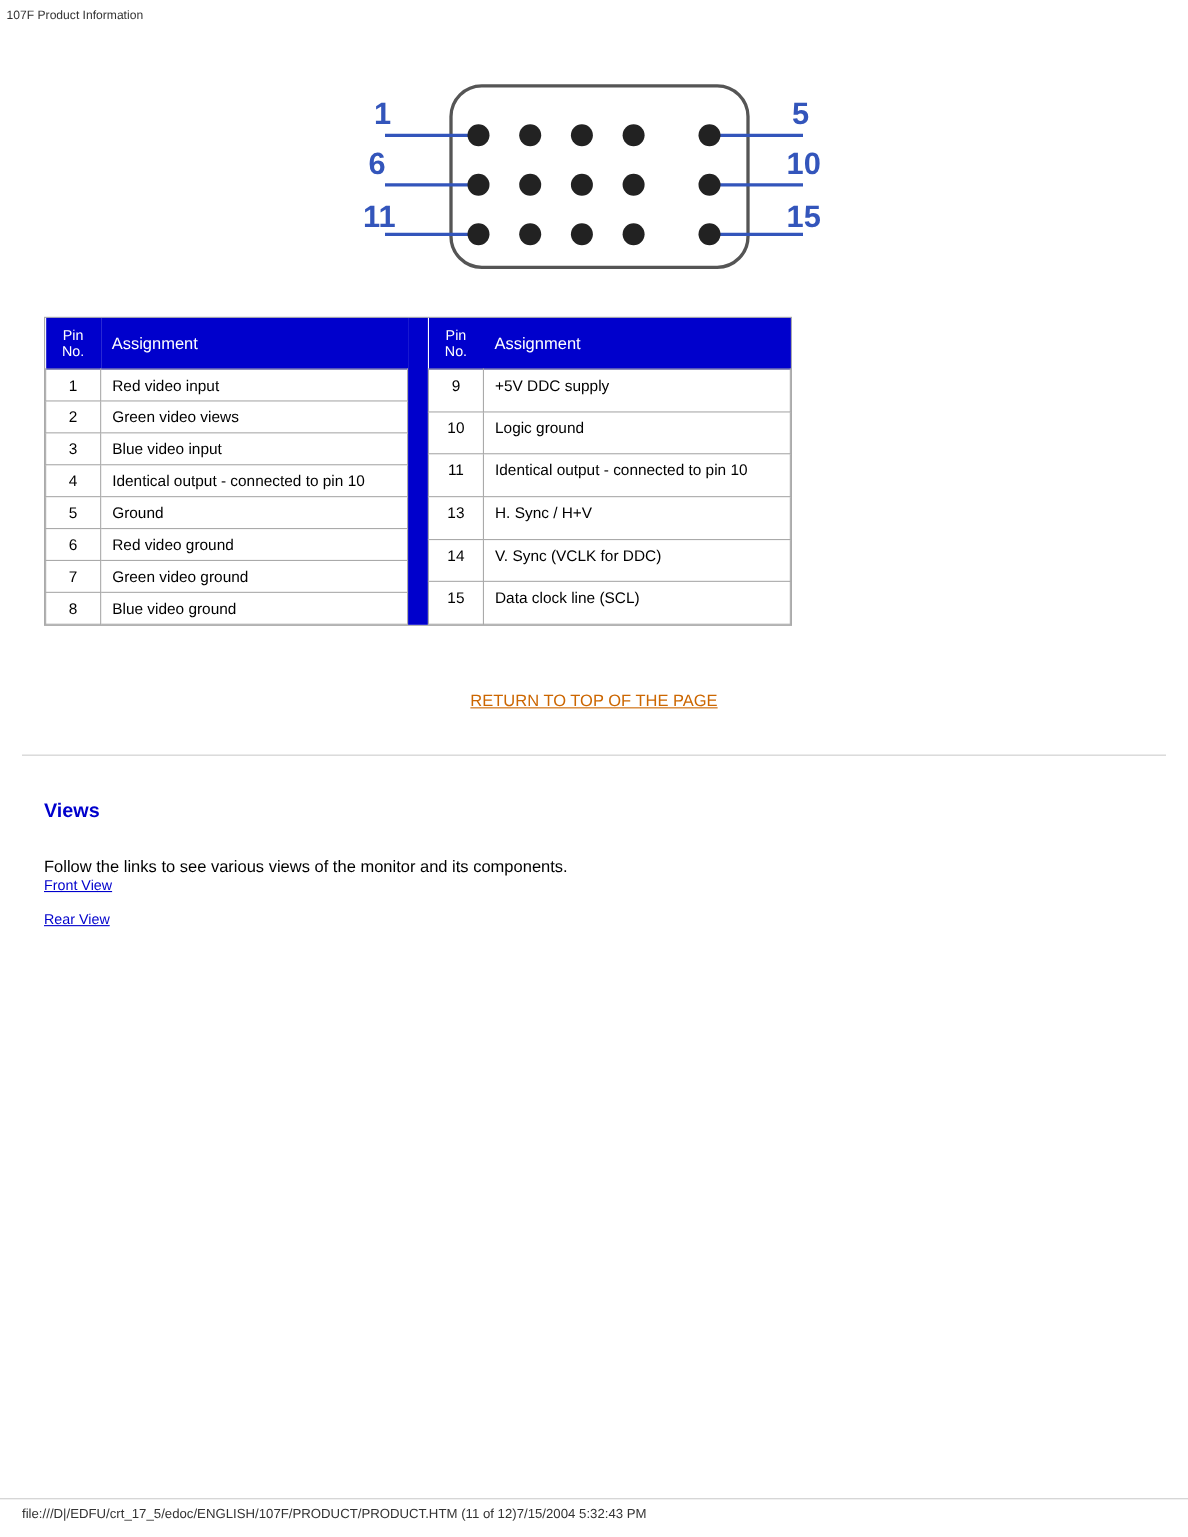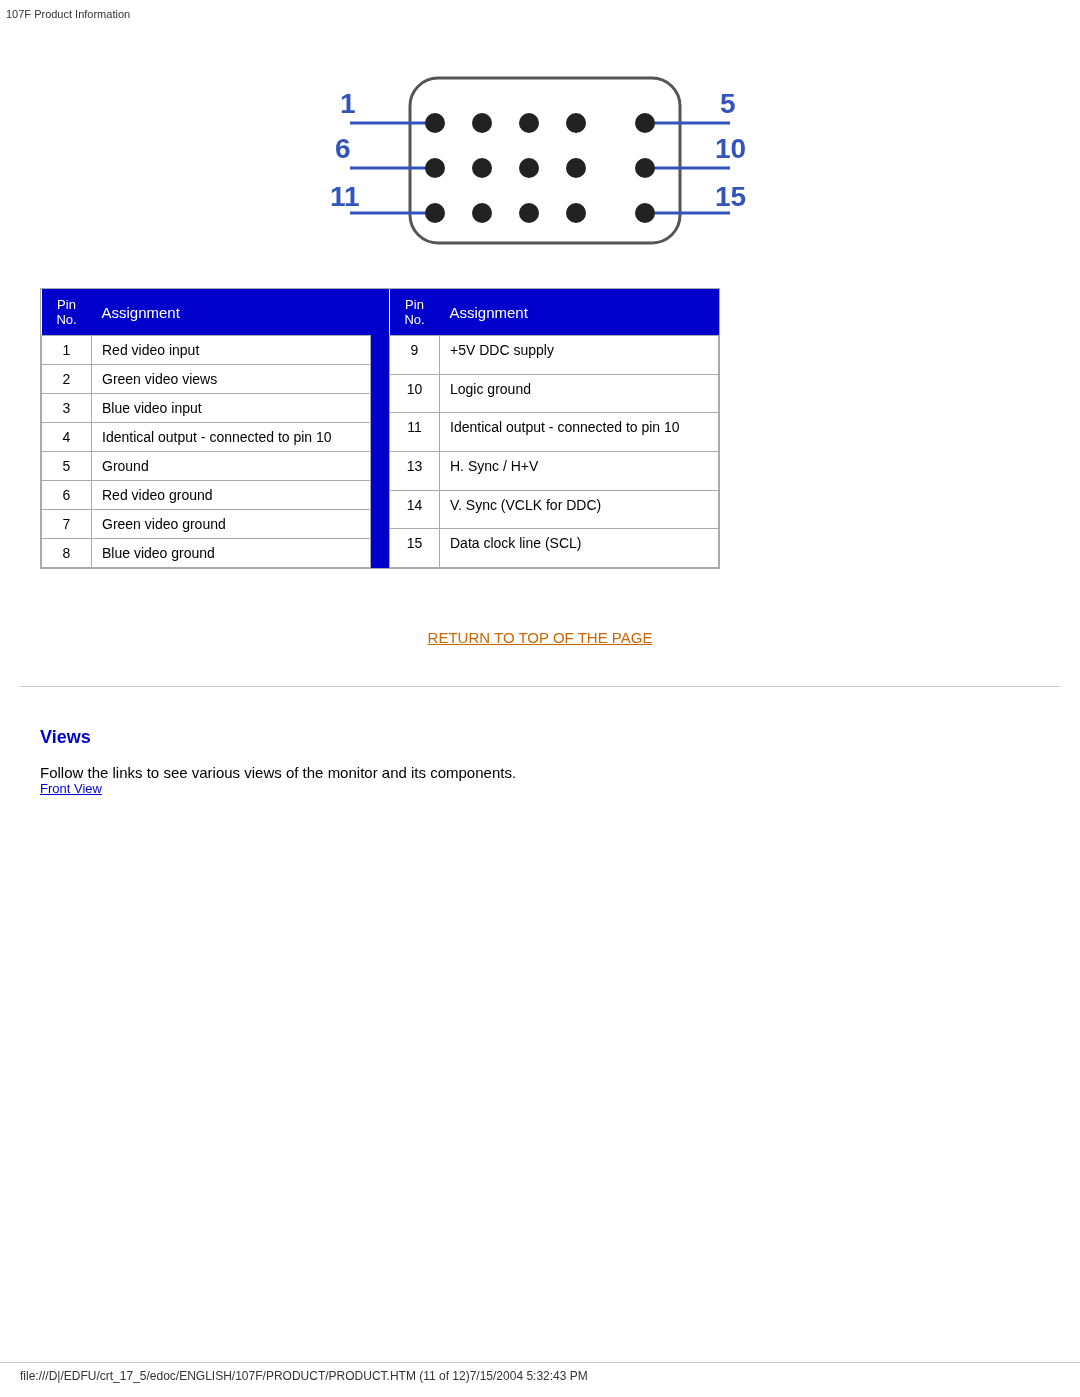--- a/index.html
+++ b/index.html
@@ -86,21 +86,21 @@
       border-top: 1px solid #ccc;
       margin: 20px 20px;
     }
     #views-section {
       padding: 20px 40px;
     }
     .views-title {
       color: #0000cc;
       font-size: 18px;
       font-weight: bold;
-      margin-bottom: 16px;
+      margin-bottom: 32px;
     }
     .views-description {
       font-size: 15px;
     }
     .views-link {
       color: #0000cc;
       text-decoration: underline;
       font-size: 13px;
       display: block;
       margin-bottom: 16px;
@@ -269,17 +269,18 @@
 <div class="return-link-section">
   <a class="return-link" href="#">RETURN TO TOP OF THE PAGE</a>
 </div>
 
 <hr class="hr-divider">
 
 <div id="views-section">
   <div class="views-title">Views</div>
   <div class="views-description">Follow the links to see various views of the monitor and its components.</div>
   <a class="views-link" href="#">Front View</a>
+  <a class="views-link" href="#">Rear View</a>
 </div>
 
 <div id="footer">
   <span>file:///D|/EDFU/crt_17_5/edoc/ENGLISH/107F/PRODUCT/PRODUCT.HTM (11 of 12)7/15/2004 5:32:43 PM</span>
 </div>
 
 </body></html>

